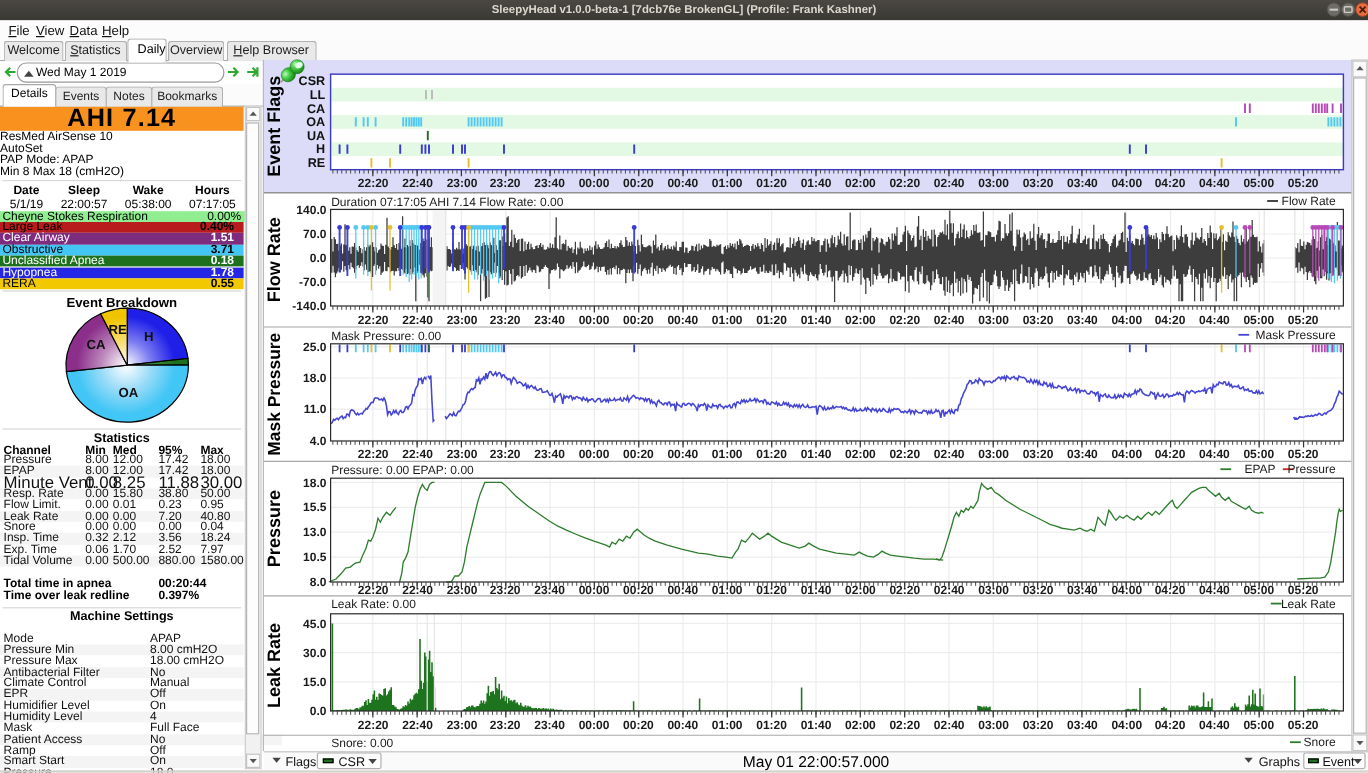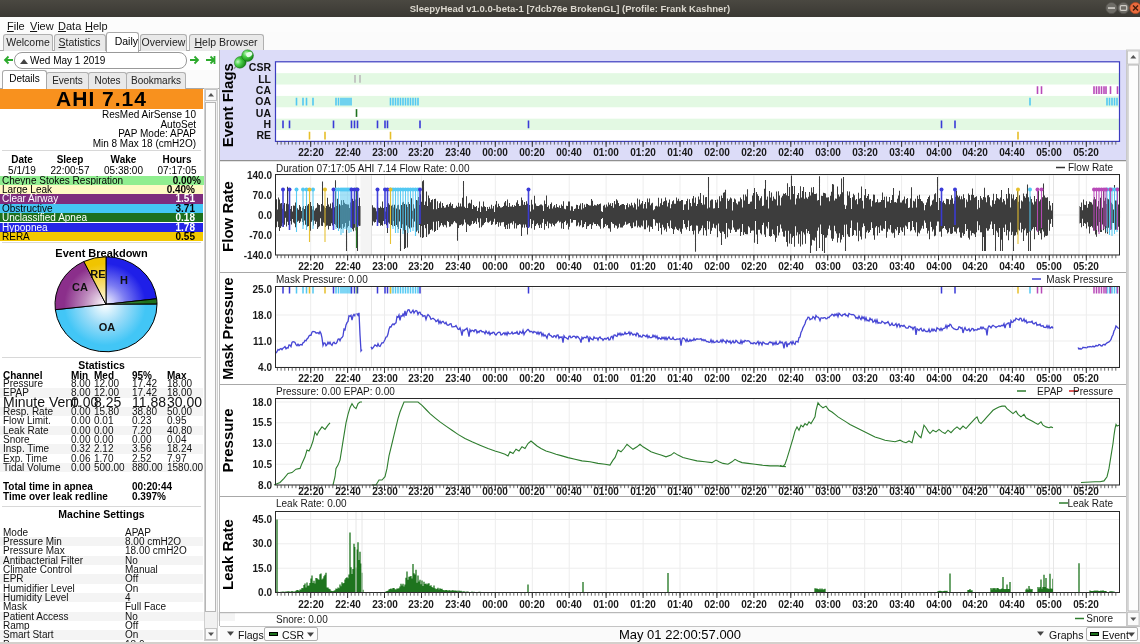--- a/index.html
+++ b/index.html
@@ -36,21 +36,21 @@
     <span style="position:absolute;left:5px;top:6px;width:0;height:0;border-left:4px solid transparent;border-right:4px solid transparent;border-bottom:5px solid #444"></span>
     <span style="position:absolute;left:15px">Wed May 1 2019</span>
   </div>
 <div style="position:absolute;left:0;top:70px;width:219px;height:18px;background:#fbfbfb"></div>
 <div style="position:absolute;left:0;top:87.5px;width:219px;height:1px;background:#a8a8a8"></div>
 <div style="position:absolute;left:2px;top:70px;width:43px;height:18px;background:#fff;border:1px solid #a8a8a8;border-bottom:none;border-radius:3px 3px 0 0;font-size:10px;text-align:center;line-height:16px;color:#000;z-index:3">Details</div>
 <div style="position:absolute;left:46px;top:72px;width:41px;height:15.5px;background:#e9e9e9;border:1px solid #b0b0b0;border-bottom:none;border-radius:3px 3px 0 0;font-size:10px;text-align:center;line-height:15px;color:#222">Events</div>
 <div style="position:absolute;left:88px;top:72px;width:37px;height:15.5px;background:#e9e9e9;border:1px solid #b0b0b0;border-bottom:none;border-radius:3px 3px 0 0;font-size:10px;text-align:center;line-height:15px;color:#222">Notes</div>
 <div style="position:absolute;left:126px;top:72px;width:58px;height:15.5px;background:#e9e9e9;border:1px solid #b0b0b0;border-bottom:none;border-radius:3px 3px 0 0;font-size:10px;text-align:center;line-height:15px;color:#222">Bookmarks</div>
 <div style="position:absolute;left:0;top:88.5px;width:203px;height:20px;background:#f8911e;color:#000;font-size:21px;font-weight:bold;text-align:center;line-height:20px;letter-spacing:1px">AHI 7.14</div>
-<div style="position:absolute;left:0;top:110px;width:196px;font-size:10px;text-align:right;line-height:9.7px;color:#000">ResMed AirSense 10<br>AutoSet<br>PAP Mode: APAP<br>Min 8 Max 18 (cmH2O)</div>
+<div style="position:absolute;left:0;top:110px;width:196px;font-size:10px;text-align:left;line-height:9.7px;color:#000">ResMed AirSense 10<br>AutoSet<br>PAP Mode: APAP<br>Min 8 Max 18 (cmH2O)</div>
 <div style="position:absolute;left:2px;top:149.5px;width:199px;height:1px;background:#d8d8d8"></div>
 <div style="position:absolute;left:0;top:154px;width:203px;font-size:10px;font-weight:bold;text-align:center">
     <table style="width:100%;border-collapse:collapse;font-size:10px">
       <tbody>
         <tr>
           <td style="width:44px">Date</td>
           <td style="width:52px">Sleep</td>
           <td style="width:55px">Wake</td>
           <td>Hours</td>
         </tr>
@@ -64,23 +64,23 @@
           <td style="width:44px">5/1/19</td>
           <td style="width:52px">22:00:57</td>
           <td style="width:55px">05:38:00</td>
           <td>07:17:05</td>
         </tr>
       </tbody>
     </table>
   </div>
 <div style="position:absolute;left:0;top:175.5px;width:213px;height:9.4px;background:#90ee90;color:#000;font-size:10px;line-height:9.4px">
     <span style="position:absolute;left:2px">Cheyne Stokes Respiration</span>
-    <span style="position:absolute;right:12px;font-weight:bold">0.00%</span>
-  </div>
-<div style="position:absolute;left:0;top:184.9px;width:203px;height:9.4px;background:#fef9c3;color:#000;font-size:10px;line-height:9.4px">
+    <span style="position:absolute;right:12px;font-weight:normal">0.00%</span>
+  </div>
+<div style="position:absolute;left:0;top:184.9px;width:203px;height:9.4px;background:#b91c1c;color:#000;font-size:10px;line-height:9.4px">
     <span style="position:absolute;left:2px">Large Leak</span>
     <span style="position:absolute;right:8px;font-weight:bold">0.40%</span>
   </div>
 <div style="position:absolute;left:0;top:194.3px;width:203px;height:9.4px;background:#7e2d7e;color:#fff;font-size:10px;line-height:9.4px">
     <span style="position:absolute;left:2px">Clear Airway</span>
     <span style="position:absolute;right:8px;font-weight:bold">1.51</span>
   </div>
 <div style="position:absolute;left:0;top:203.70000000000002px;width:203px;height:9.4px;background:#44c6f4;color:#000;font-size:10px;line-height:9.4px">
     <span style="position:absolute;left:2px">Obstructive</span>
     <span style="position:absolute;right:8px;font-weight:bold">3.71</span>

